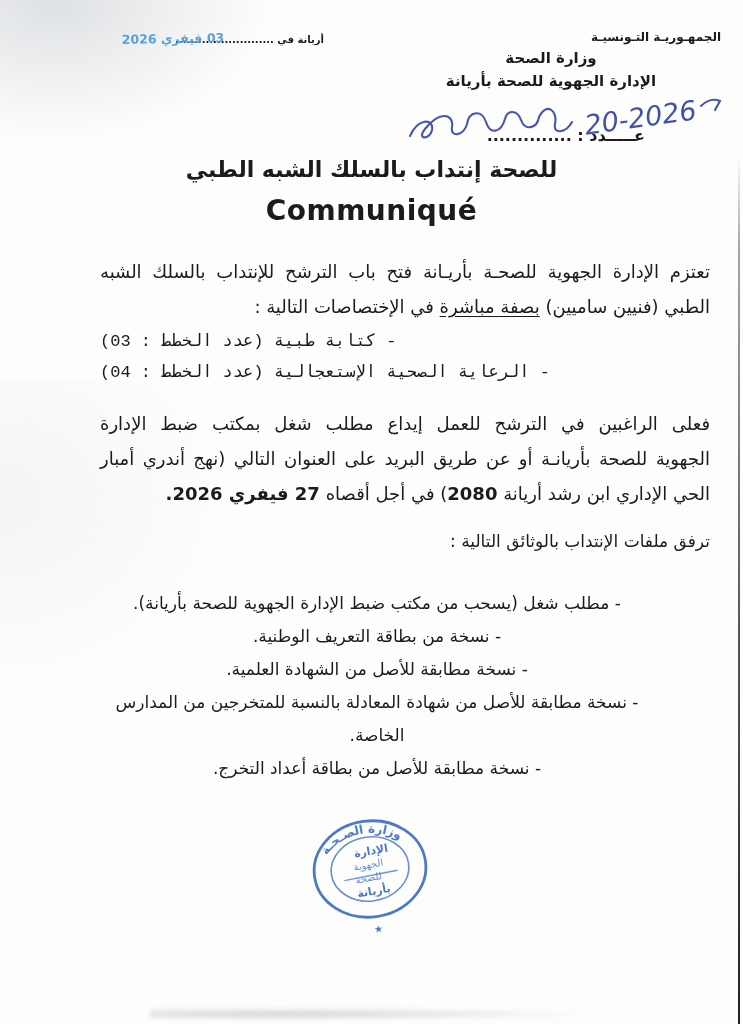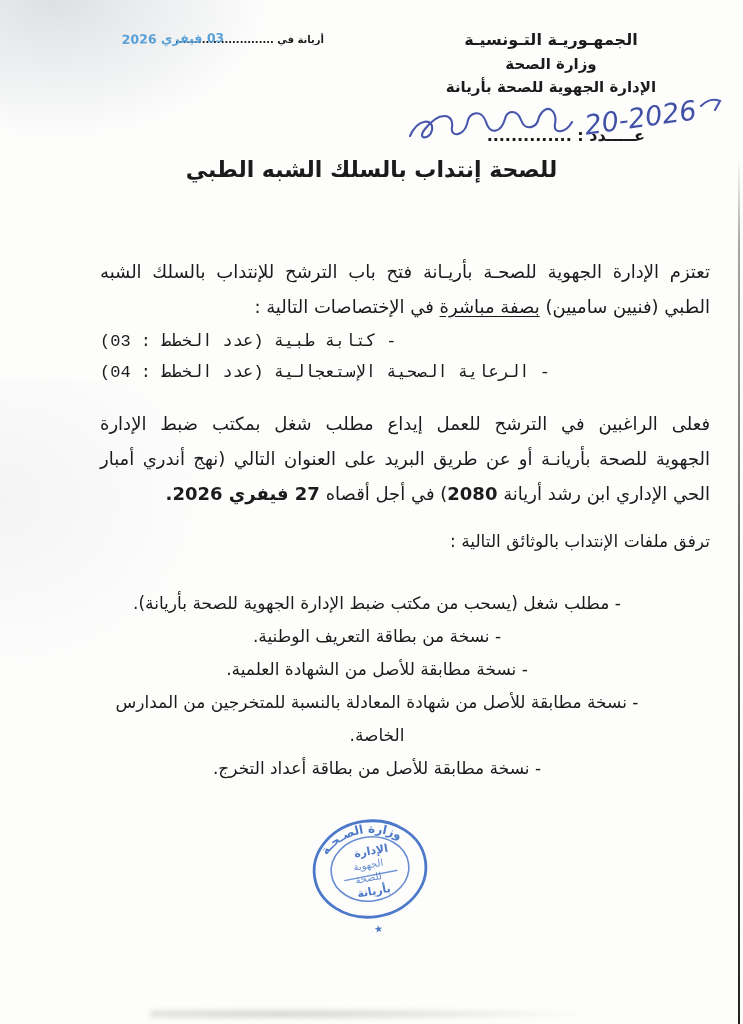--- a/index.html
+++ b/index.html
@@ -14,21 +14,21 @@
   .shade-mid{position:absolute;top:380px;left:0;width:220px;height:300px;pointer-events:none;
     background:radial-gradient(ellipse at 0% 40%, rgba(160,165,175,.10), transparent 70%);}
   .right-edge{position:absolute;top:158px;right:3px;width:2px;height:866px;
     background:linear-gradient(180deg, rgba(60,60,60,0) 0%, rgba(60,60,60,.45) 10%, rgba(30,30,30,.75) 55%, rgba(10,10,10,.9) 100%);}
   .bottom-smudge{position:absolute;left:150px;top:1008px;width:430px;height:12px;filter:blur(2px);
     background:radial-gradient(ellipse at 30% 50%, rgba(110,110,110,.30), transparent 75%);}
 
   
   .header-right{position:absolute;top:28px;right:22px;width:340px;text-align:center;
     direction:rtl;font-weight:bold;line-height:1.55;}
-  .header-right .l1{font-size:16px;}
+  .header-right .l1{font-size:12px;text-align:right;}
   .header-right .l2{font-size:15px;}
   .header-right .l3{font-size:15px;}
 
   .place-date{position:absolute;top:34px;left:86px;width:238px;direction:rtl;
     font-weight:bold;font-size:10px;white-space:nowrap;text-align:right;}
   .place-date .dots{font-weight:bold;letter-spacing:1px;}
   .date-stamp{position:absolute;top:31px;left:98px;width:150px;direction:rtl;text-align:center;
     font-size:12.5px;font-weight:bold;letter-spacing:1px;transform:rotate(-1deg);}
 
   .numero{position:absolute;top:126px;right:98px;direction:rtl;font-weight:bold;
@@ -87,20 +87,21 @@
 
   <svg class="handwriting" viewBox="0 0 335 70">
     <g stroke="#2e3f9f" stroke-width="2.1" fill="none" stroke-linecap="round" opacity=".88">
       <path d="M12,52 C20,34 36,34 34,46 C32,56 18,56 27,45 C42,26 56,30 54,43 C52,54 66,52 69,40 C71,27 84,25 88,38 C92,51 103,49 107,35 C109,26 119,25 123,36 C127,47 139,45 141,33 C148,18 160,26 157,40 C155,51 168,49 174,38"></path>
       <path d="M303,22 q9,-9 19,-5 l-5,9"></path>
     </g>
     <text x="187" y="42" font-size="27" fill="#2e3f9f" font-style="italic" opacity=".9" transform="rotate(-8 250 40)">20-2026</text>
   </svg>
 
   <div class="title-ar">للصحة إنتداب بالسلك الشبه الطبي</div>
+  <div class="title-fr">Communiqué</div>
 
   <div class="para p1">
     <div class="line-j">تعتزم الإدارة الجهوية للصحـة بأريـانة فتح باب الترشح للإنتداب بالسلك الشبه</div>
     <div class="line-c">
       <span>الطبي (فنيين ساميين) </span><span class="u">بصفة مباشرة</span><span> في الإختصاصات التالية :</span>
     </div>
   </div>
 
   <div class="specialties">
     <div>- كتابة طبية (عدد الخطط : 03)</div>

